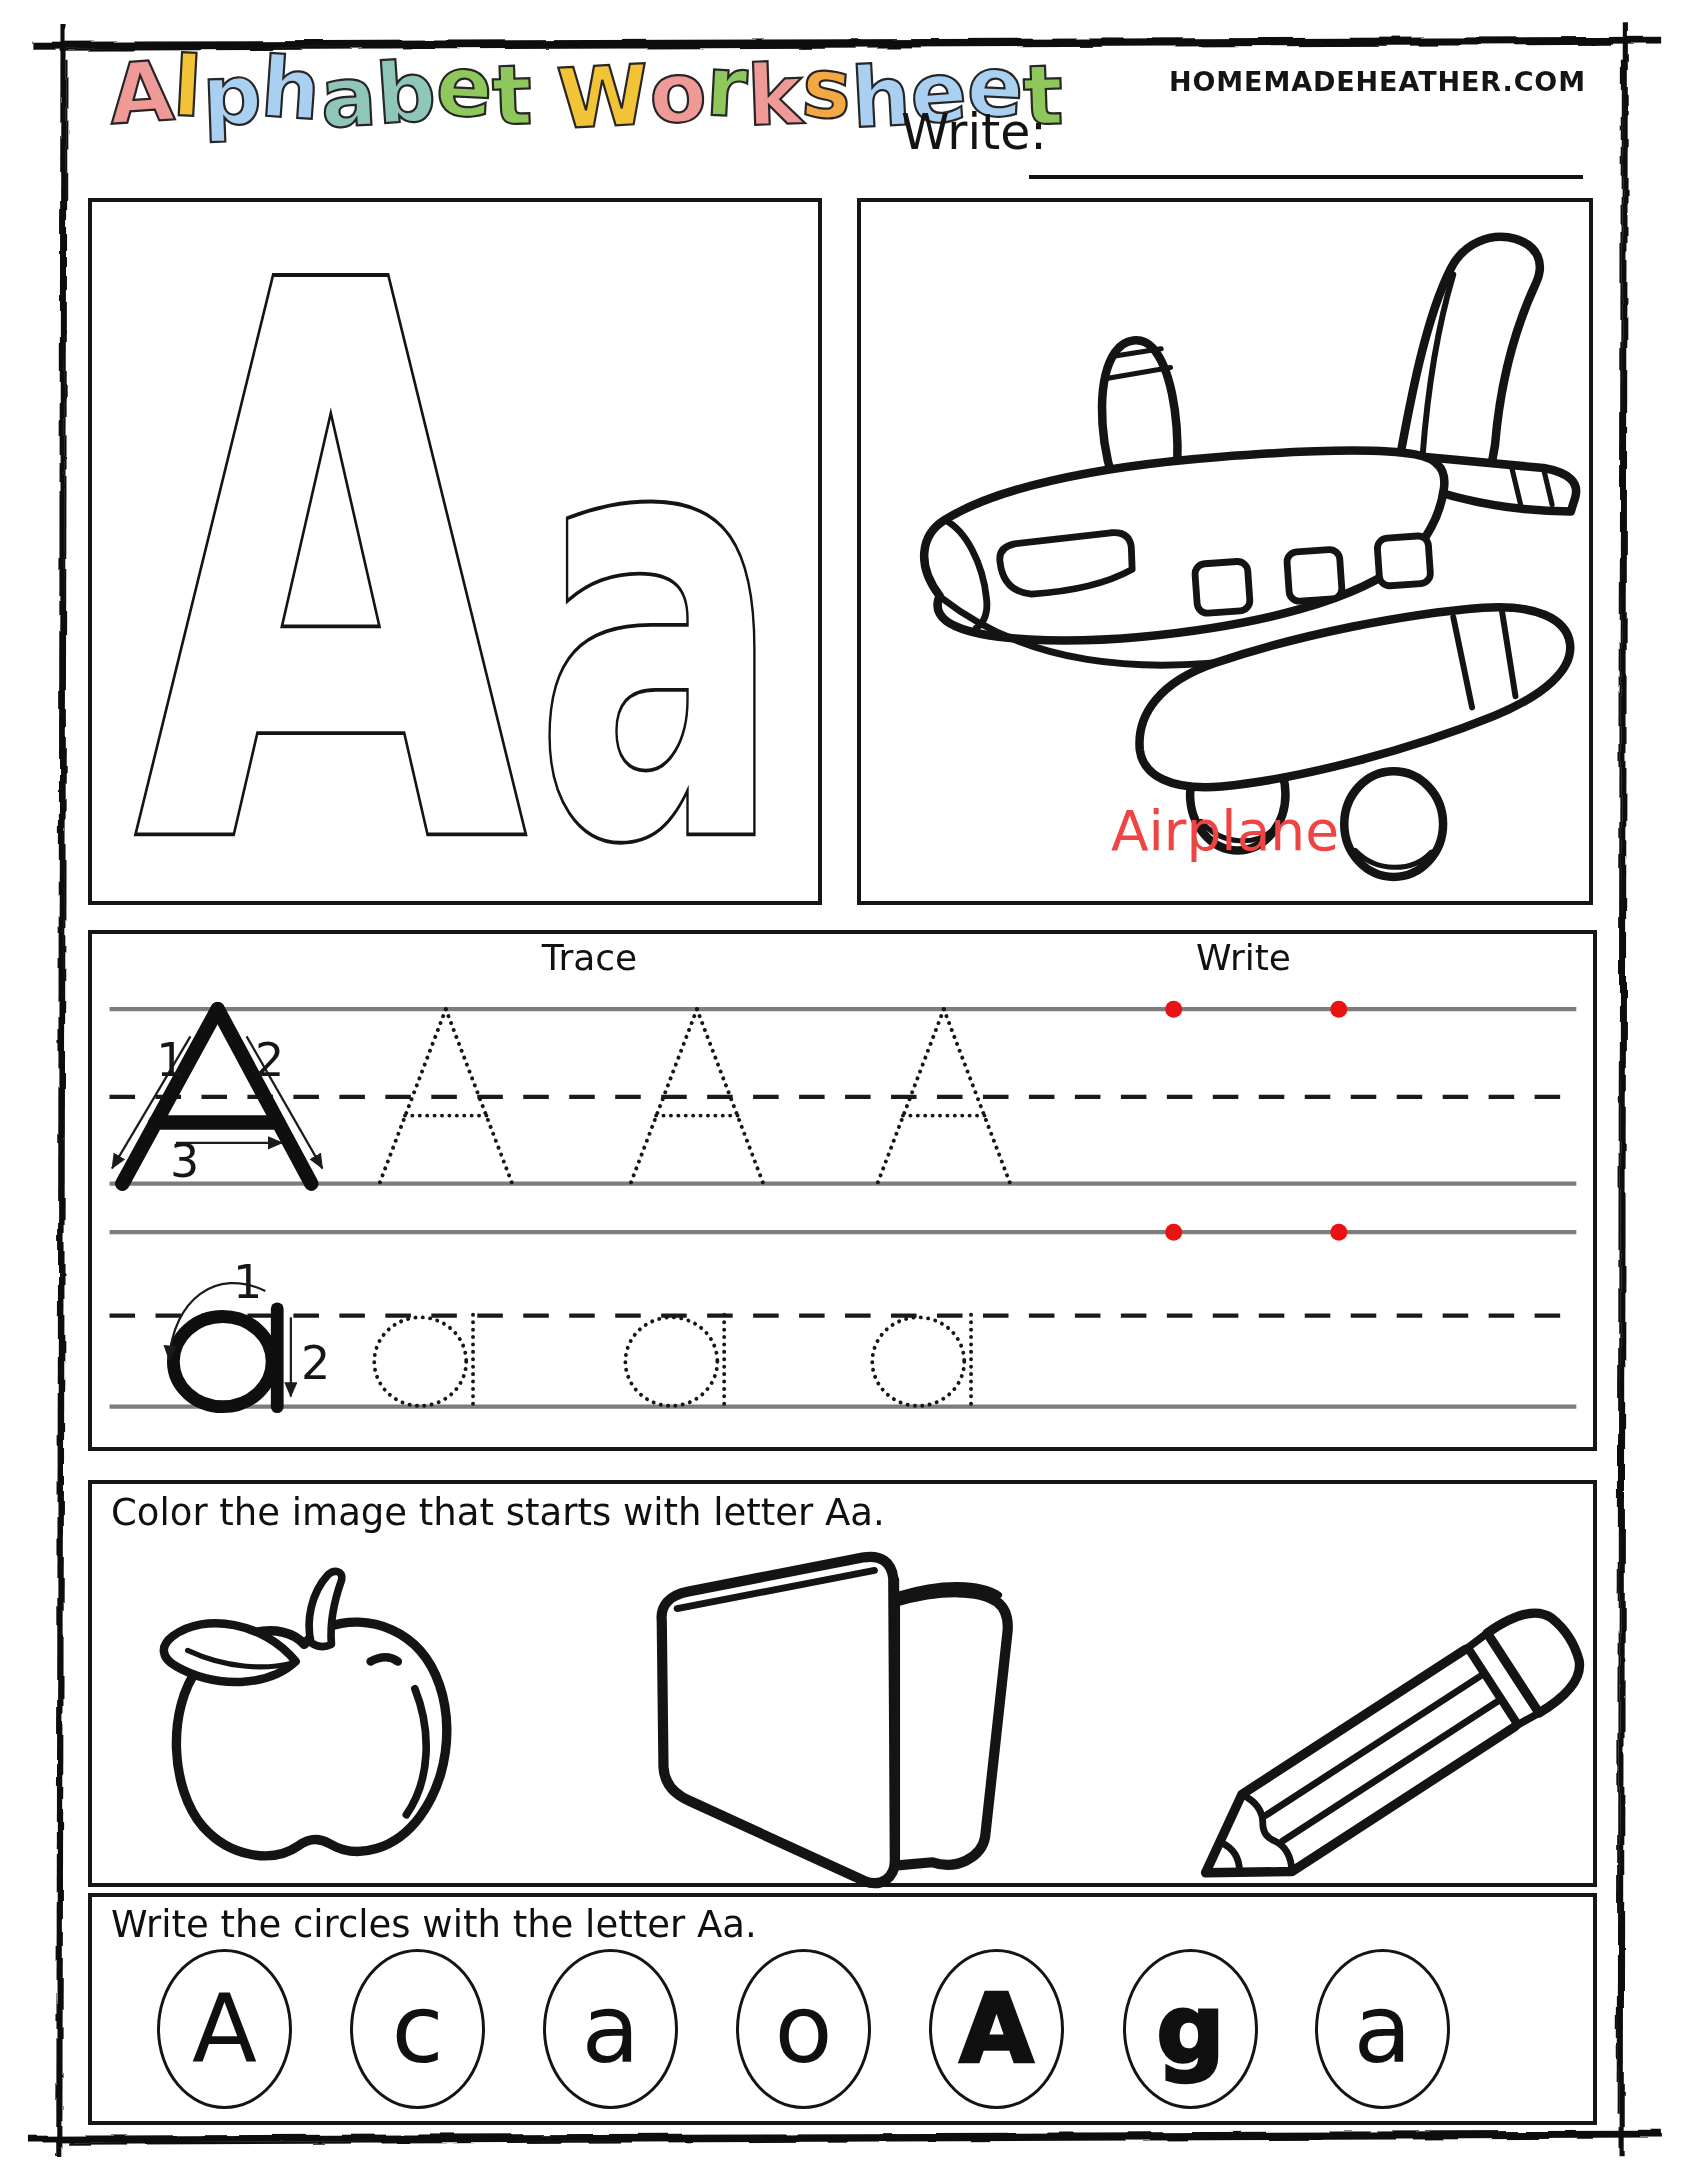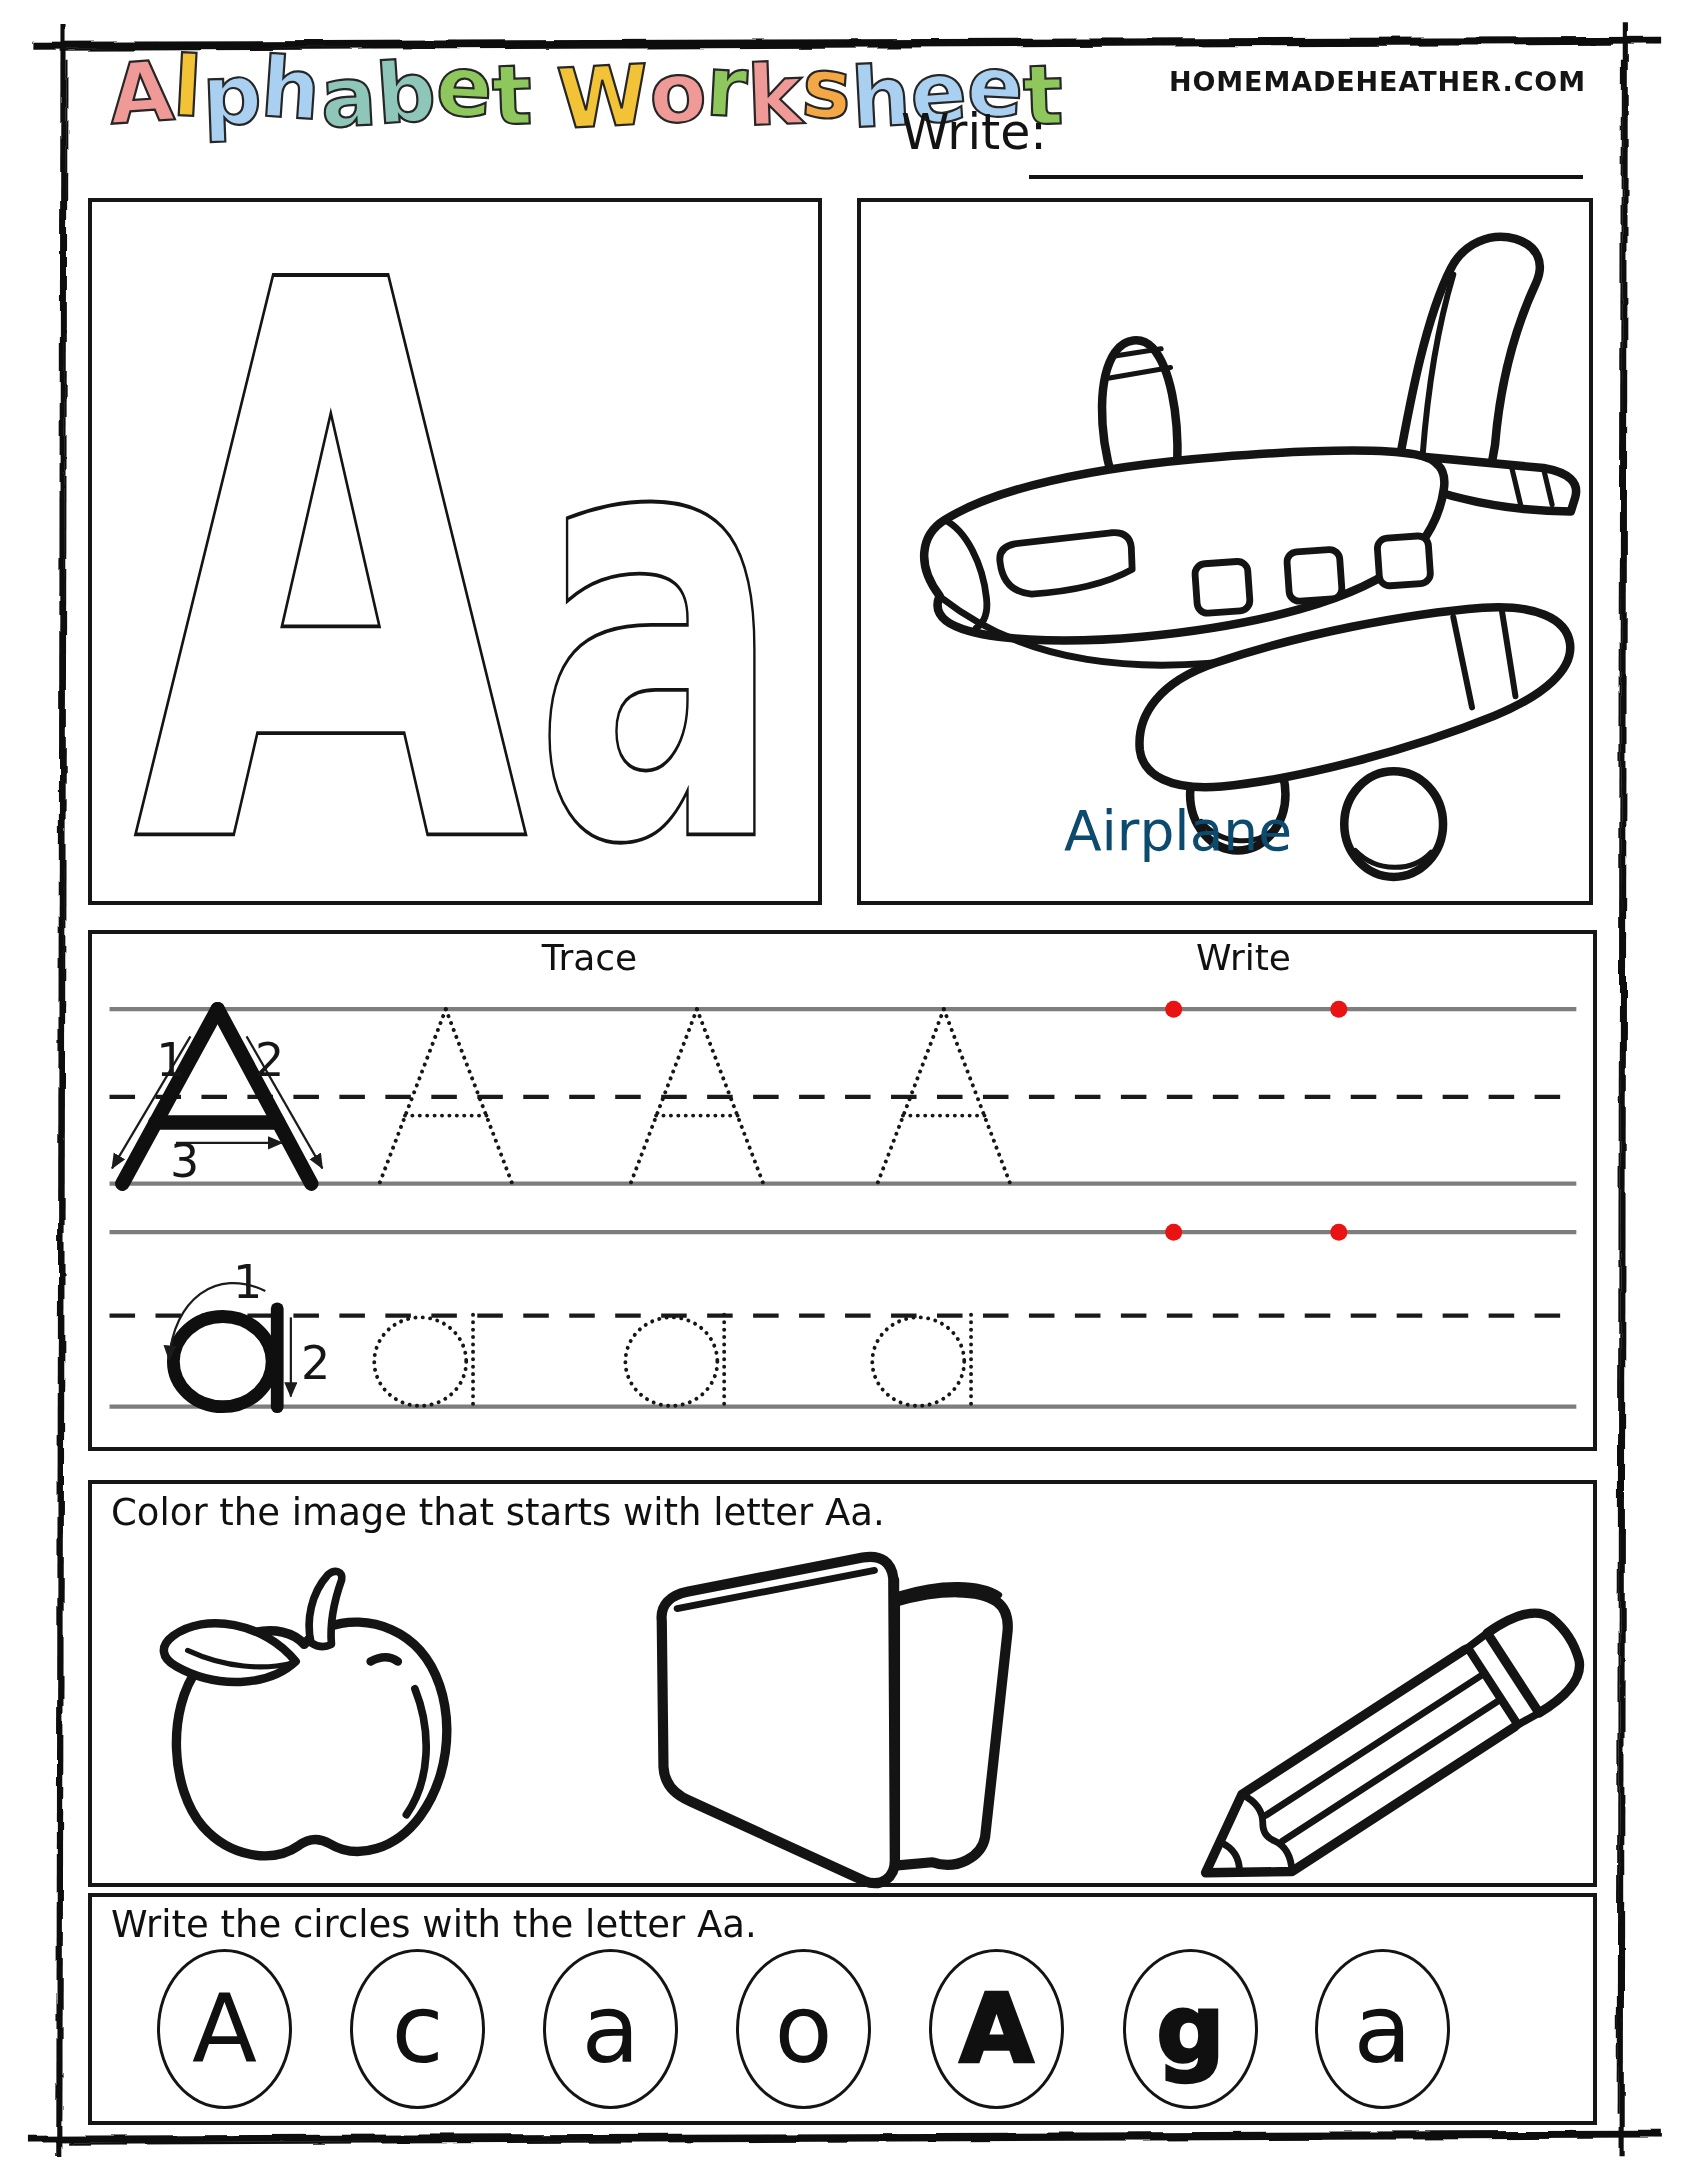--- a/index.html
+++ b/index.html
@@ -28,22 +28,22 @@
     position:absolute;left:1090px;top:66px;width:496px;text-align:right;
     font-size:27px;font-weight:bold;letter-spacing:0.9px;color:#151515;
   }
   #name-label{position:absolute;left:901px;top:104px;font-size:49px;color:#131313;}
   #name-line{position:absolute;left:1029px;top:126px;width:554px;height:49px;border-bottom:4.3px solid #131313;}
   
   .box{position:absolute;border:4.3px solid #161616;background:#fff;box-sizing:border-box;}
   #letter-card{left:88px;top:198px;width:734px;height:707px;}
   #picture-card{left:857px;top:198px;width:736px;height:707px;}
   #plane-caption{
-    position:absolute;left:810px;top:799px;width:736px;text-align:center;
-    font-size:55px;color:#0c4a6e;
+    position:absolute;left:857px;top:799px;width:736px;text-align:center;
+    font-size:55px;color:#ef4444;
   }
   
   #practice-box{left:88px;top:930px;width:1509px;height:521px;}
   .col-label{position:absolute;top:937px;width:239px;text-align:center;font-size:36px;color:#111;}
   #trace-label{left:470px;}
   #write-label{left:1124px;}
   #practice-svg{position:absolute;left:88px;top:930px;}
   .guide-solid{stroke:#7d7d7d;stroke-width:5;}
   .guide-dash{stroke:#1a1a1a;stroke-width:5;stroke-dasharray:30 24;}
   .ex-stroke{stroke:#0f0f0f;stroke-width:17;stroke-linecap:round;fill:none;}

